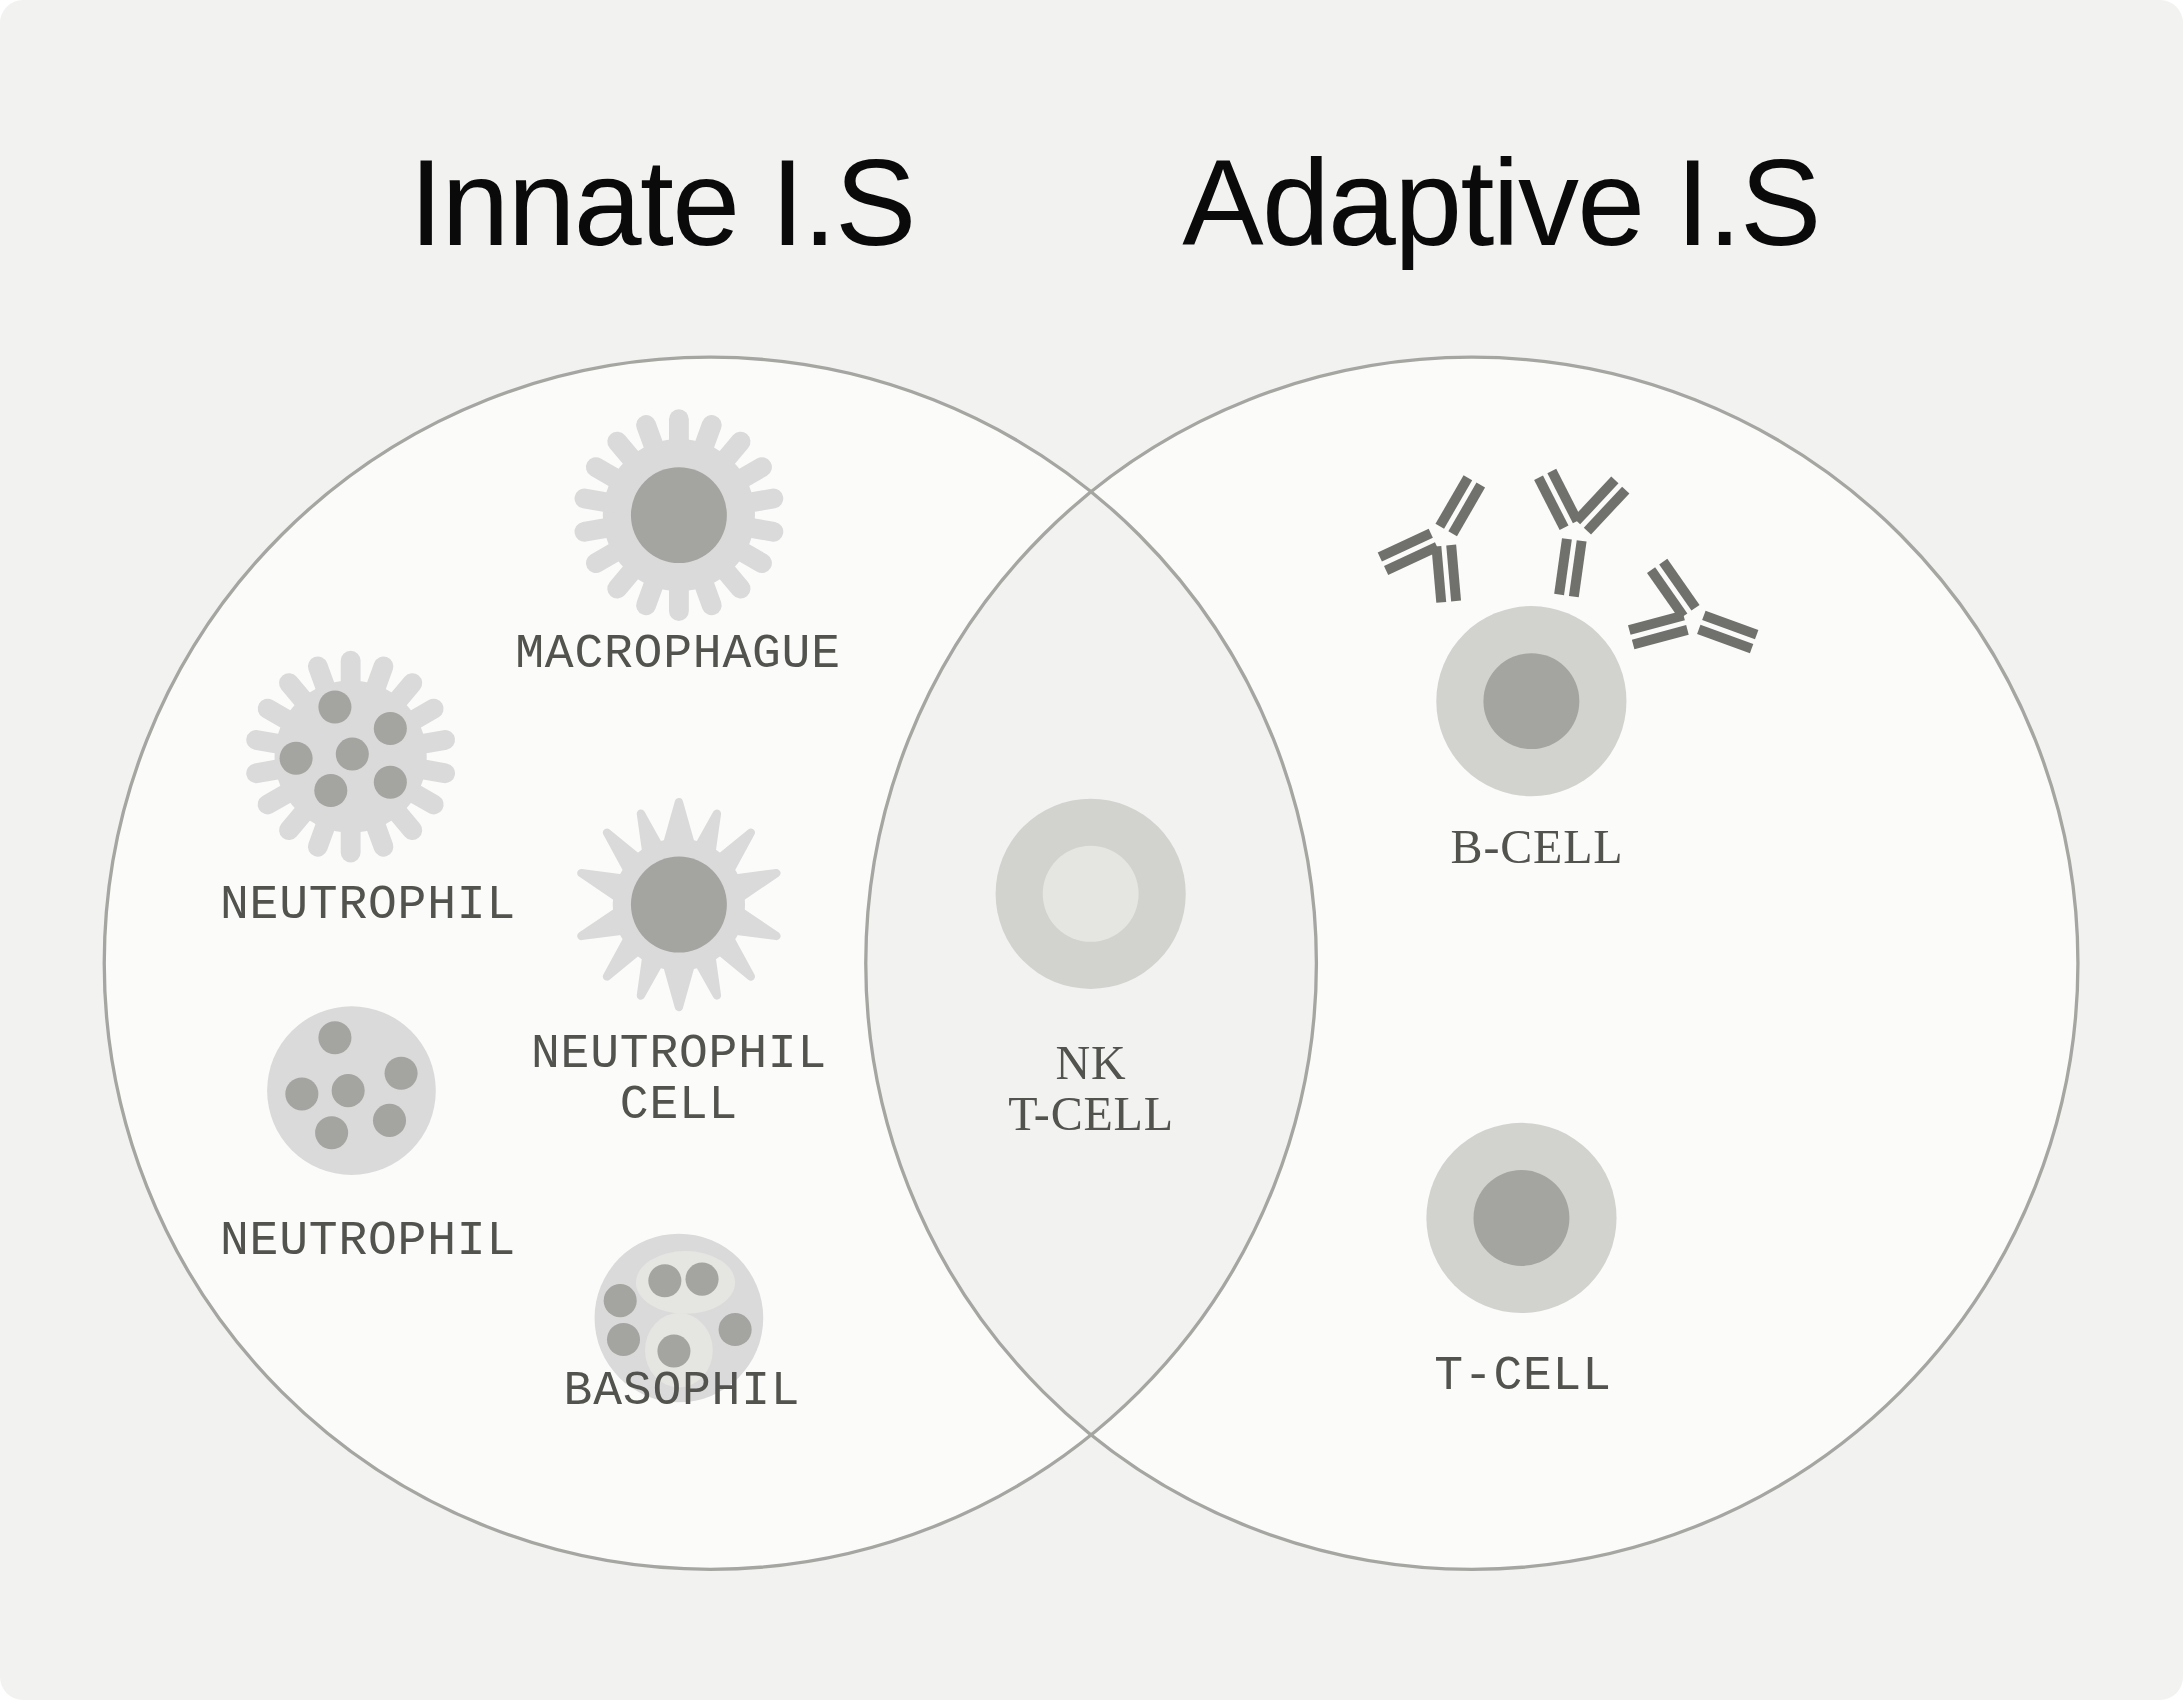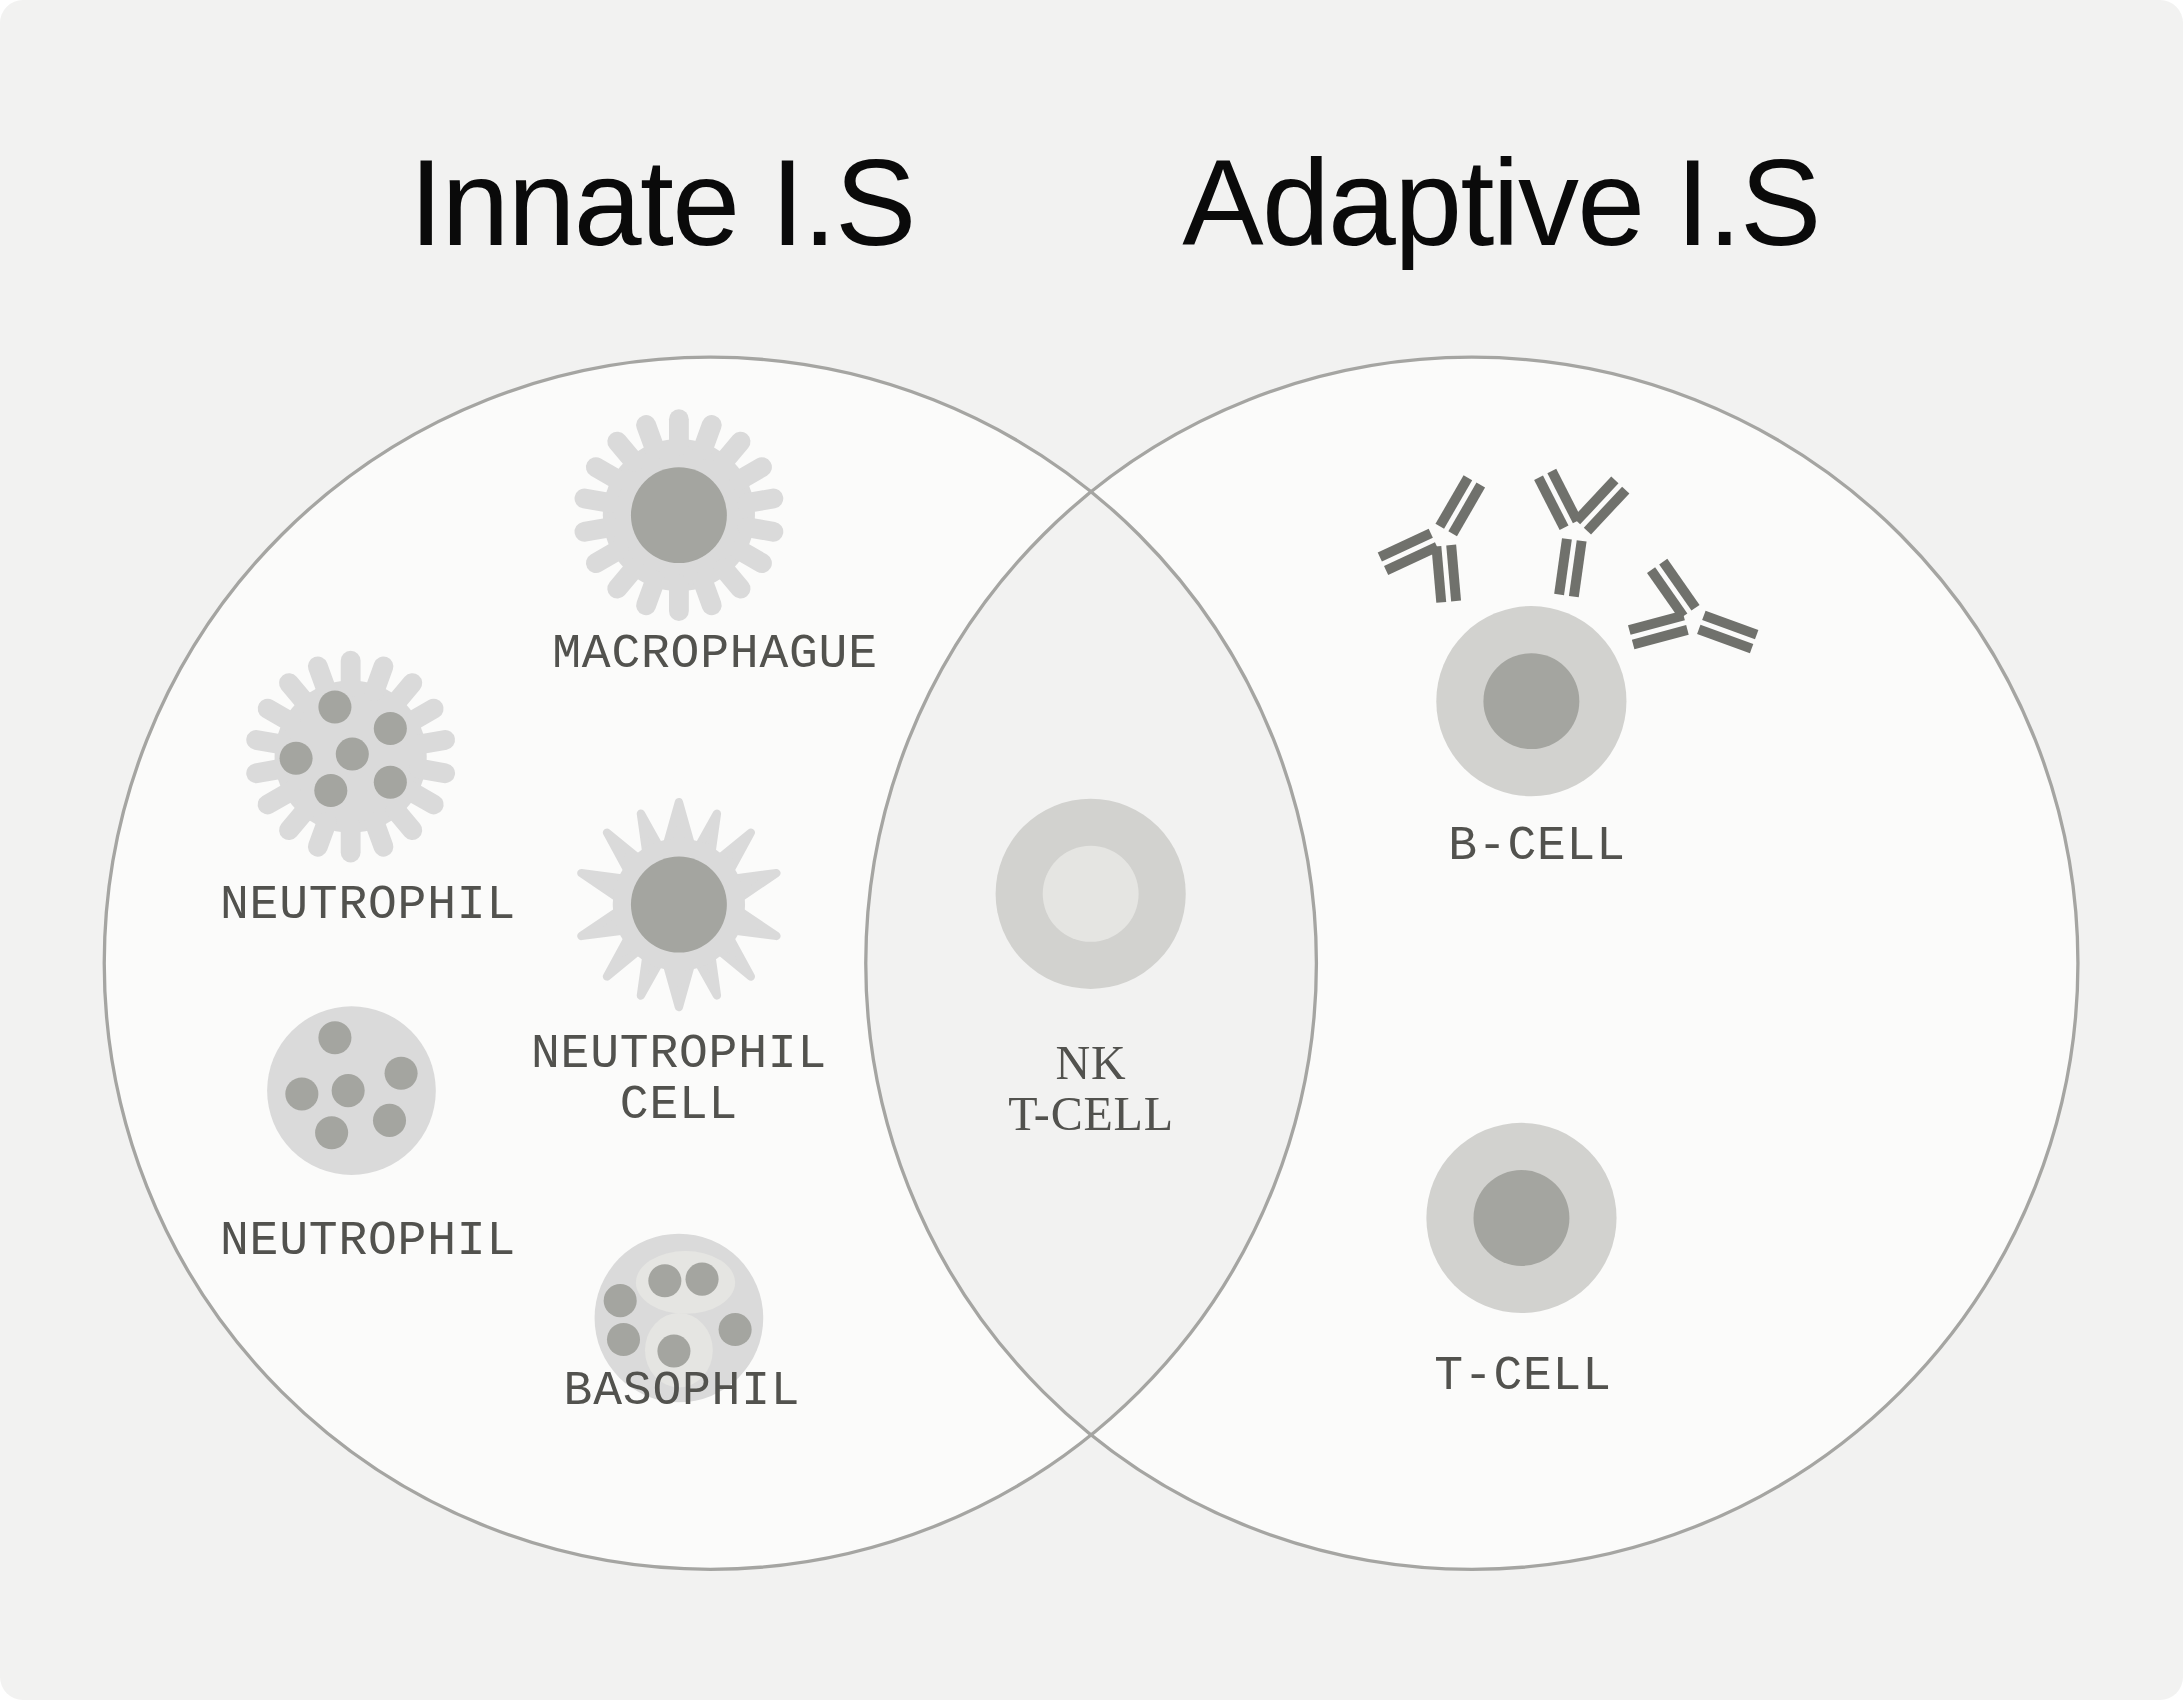--- a/index.html
+++ b/index.html
@@ -150,24 +150,24 @@
     <g transform="translate(2050,750) rotate(-70)">
       <use href="#antibody"></use>
     </g>
 
     <g transform="translate(1840,1473)">
       <circle cx="0" cy="0" r="115" fill="#d2d2cf"></circle>
       <circle cx="0" cy="0" r="58" fill="#a4a5a0"></circle>
     </g>
   </svg>
 
-  <div class="label" style="left:715px; top:629px;">MACROPHAGUE</div>
+  <div class="label" style="left:678px; top:629px;">MACROPHAGUE</div>
   <div class="label" style="left:368px; top:880px;">NEUTROPHIL</div>
   <div class="label" style="left:679px; top:1029px;">NEUTROPHIL
 CELL</div>
   <div class="label" style="left:368px; top:1216px;">NEUTROPHIL</div>
   <div class="label" style="left:682px; top:1366px;">BASOPHIL</div>
   <div class="label" style="left:1091px; top:1037px;font-family:Liberation Serif, serif;">NK
 T-CELL</div>
-  <div class="label" style="left:1537px; top:821px;">B-CELL</div>
+  <div class="label" style="left:1537px; top:821px;font-family:Liberation Serif, serif;">B-CELL</div>
   <div class="label" style="left:1523px; top:1351px;">T-CELL</div>
 </div>
 
 
 </body></html>

